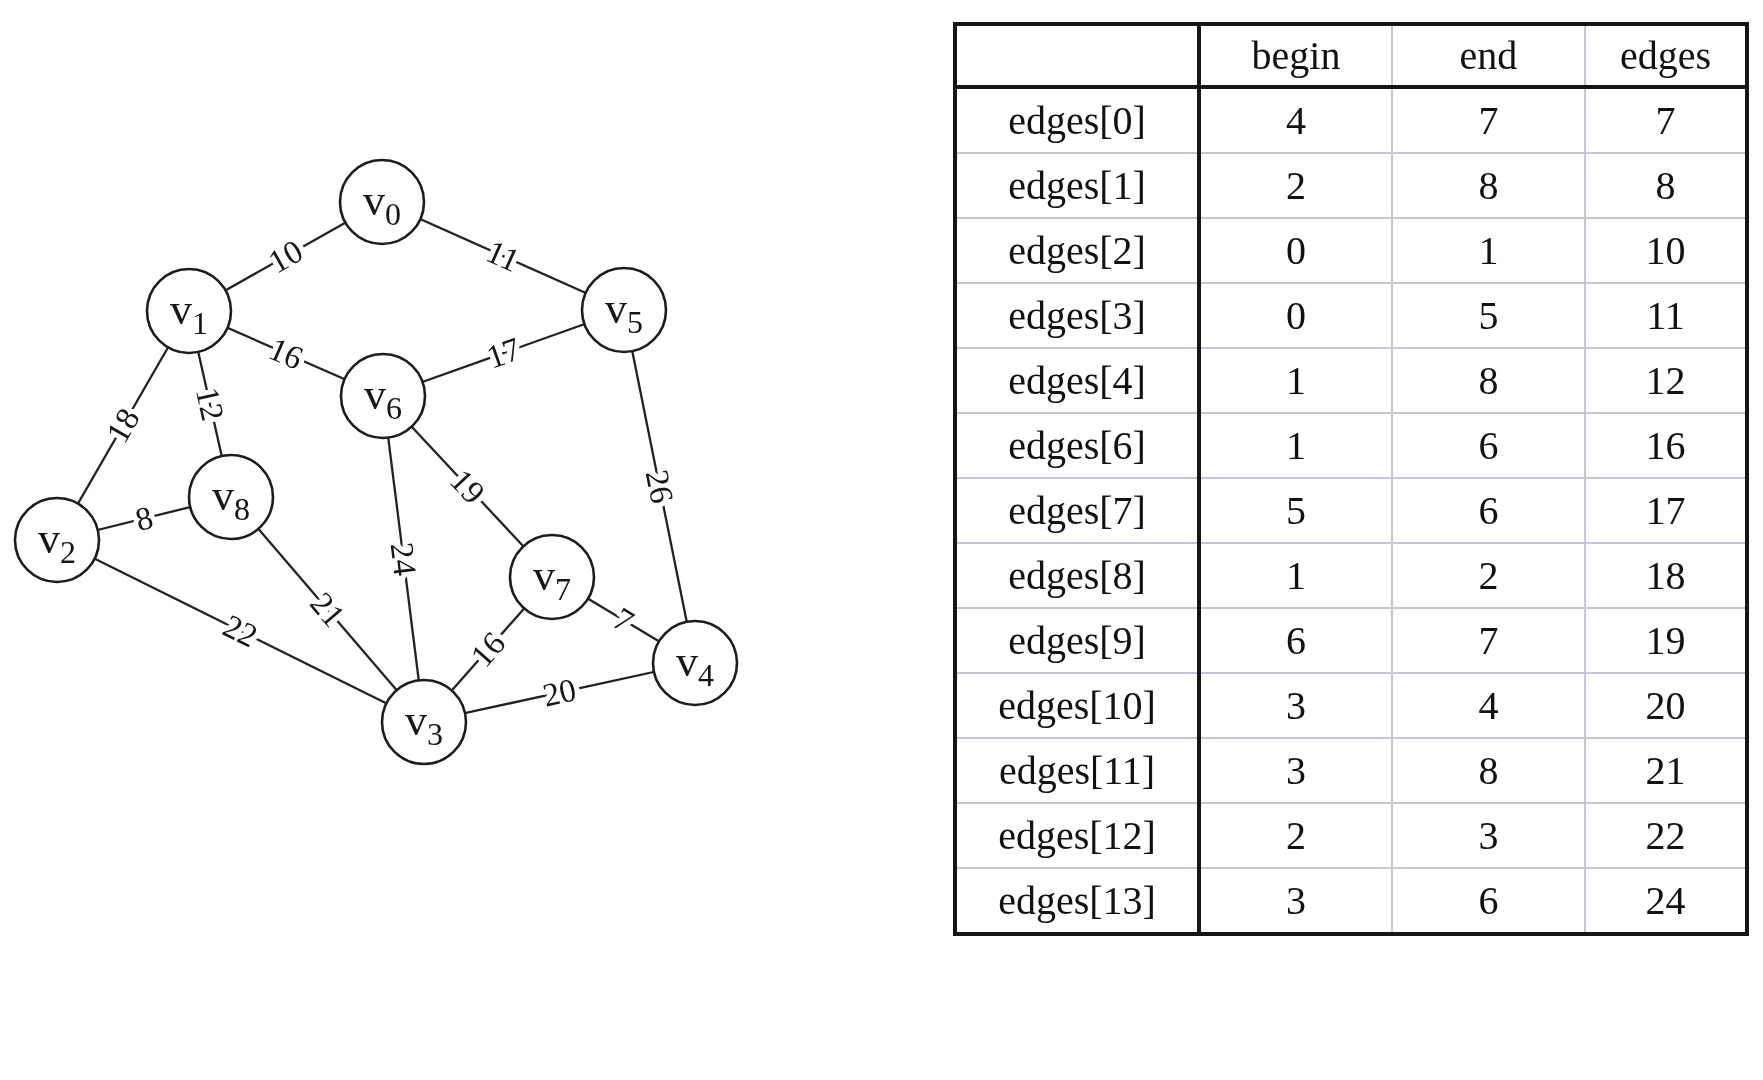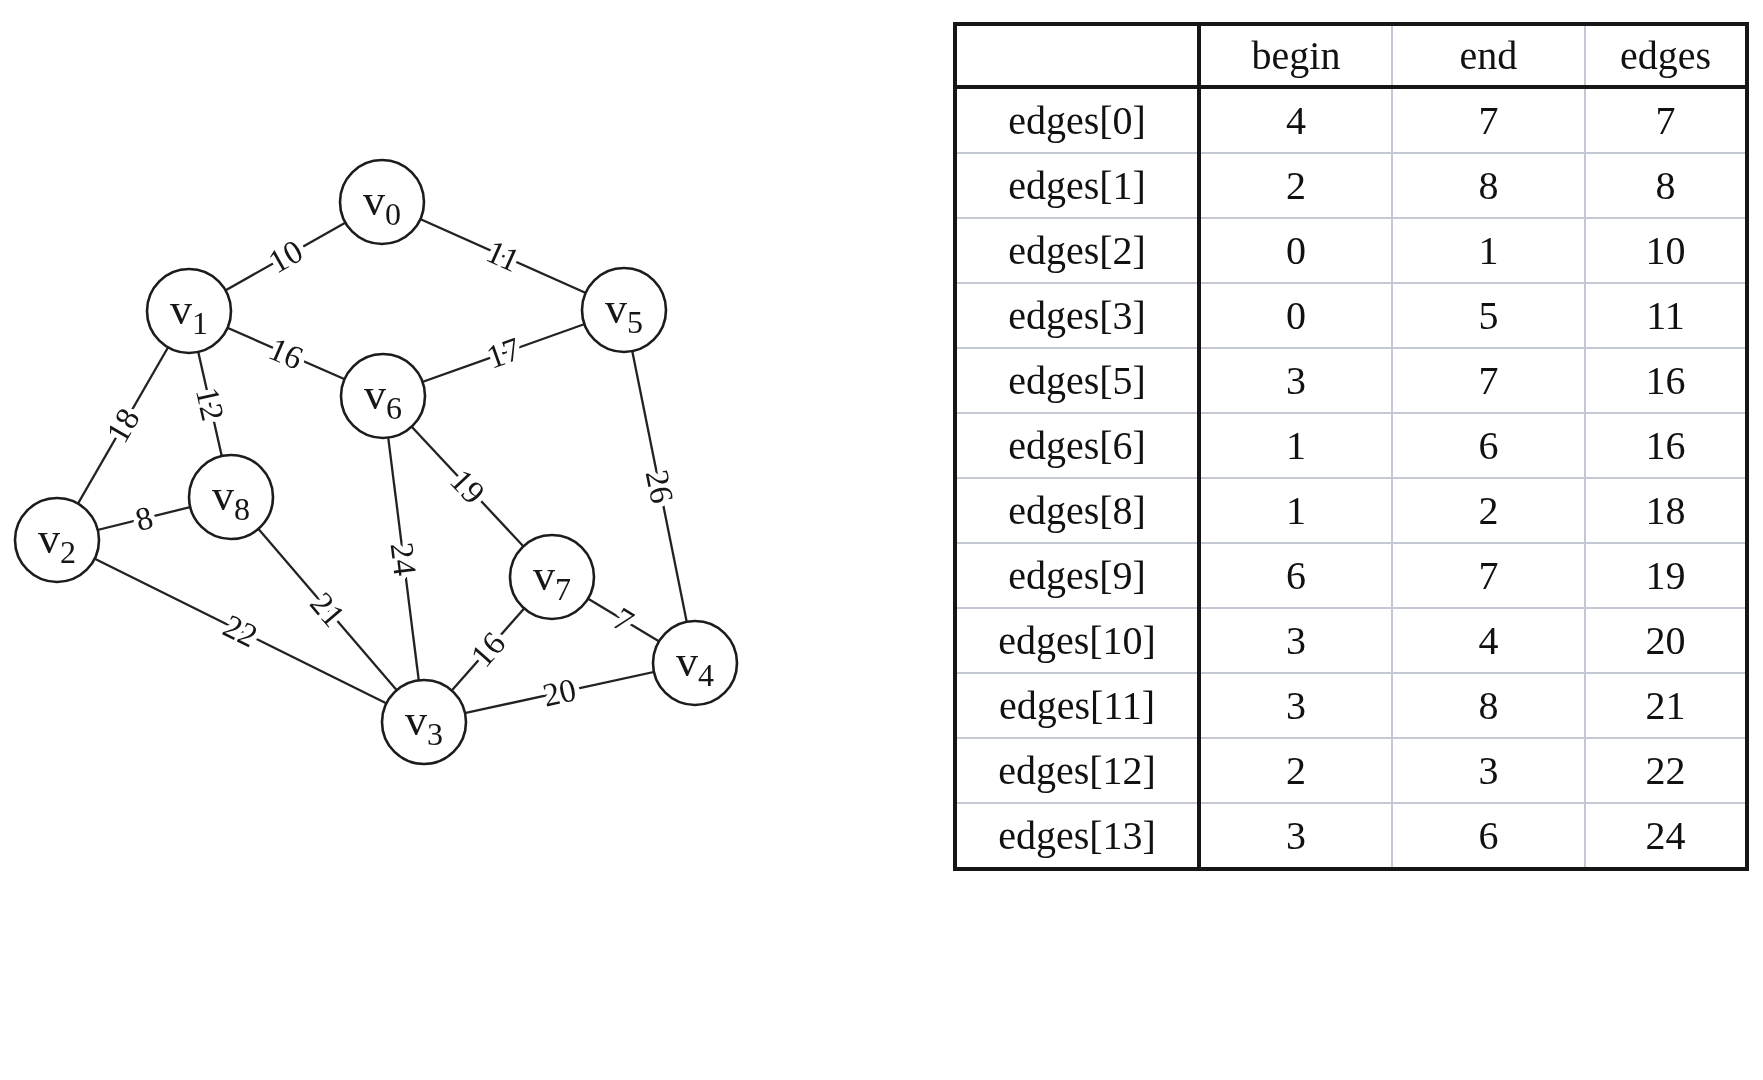--- a/index.html
+++ b/index.html
@@ -122,30 +122,36 @@
             <td>1</td>
             <td>10</td>
           </tr>
           <tr>
             <td>edges[3]</td>
             <td>0</td>
             <td>5</td>
             <td>11</td>
           </tr>
           <tr>
-            <td>edges[5]</td>
-            <td>3</td>
-            <td>7</td>
-            <td>16</td>
+            <td>edges[4]</td>
+            <td>1</td>
+            <td>8</td>
+            <td>12</td>
           </tr>
           <tr>
             <td>edges[6]</td>
             <td>1</td>
             <td>6</td>
             <td>16</td>
+          </tr>
+          <tr>
+            <td>edges[7]</td>
+            <td>5</td>
+            <td>6</td>
+            <td>17</td>
           </tr>
           <tr>
             <td>edges[8]</td>
             <td>1</td>
             <td>2</td>
             <td>18</td>
           </tr>
           <tr>
             <td>edges[9]</td>
             <td>6</td>

